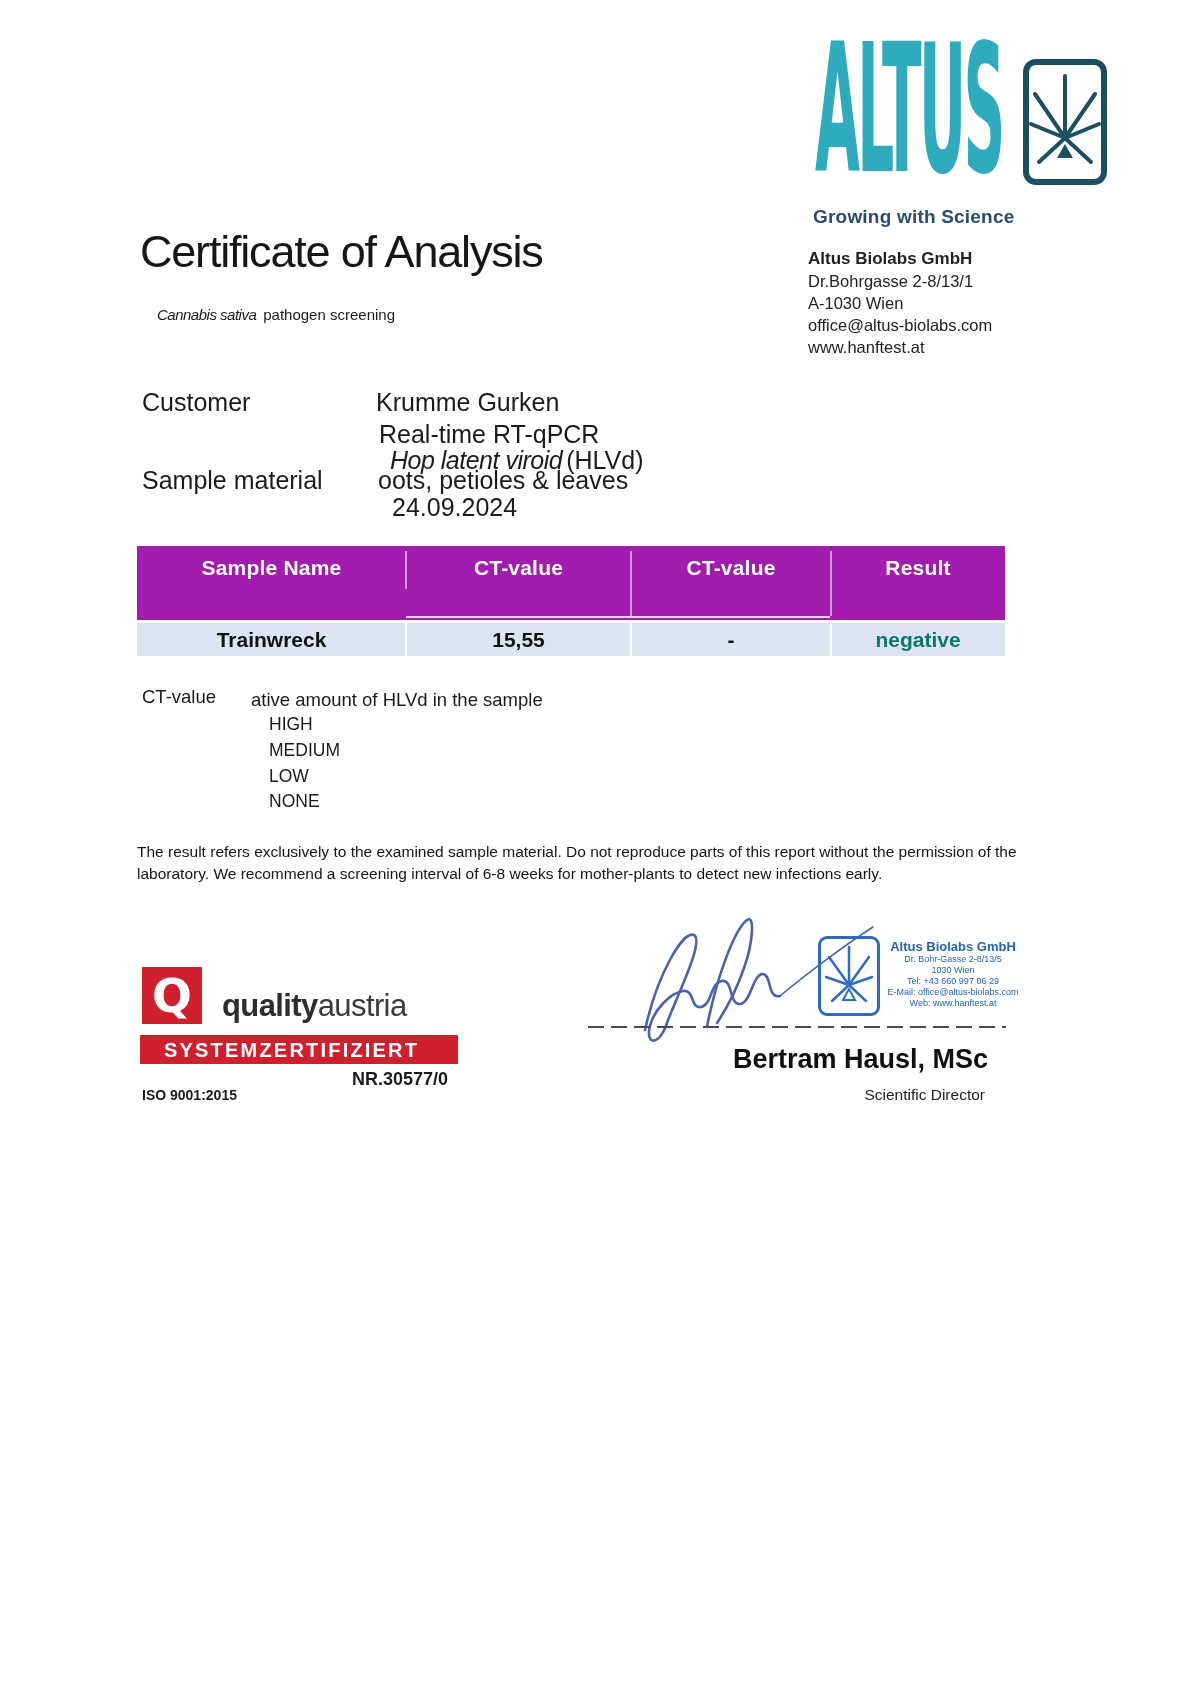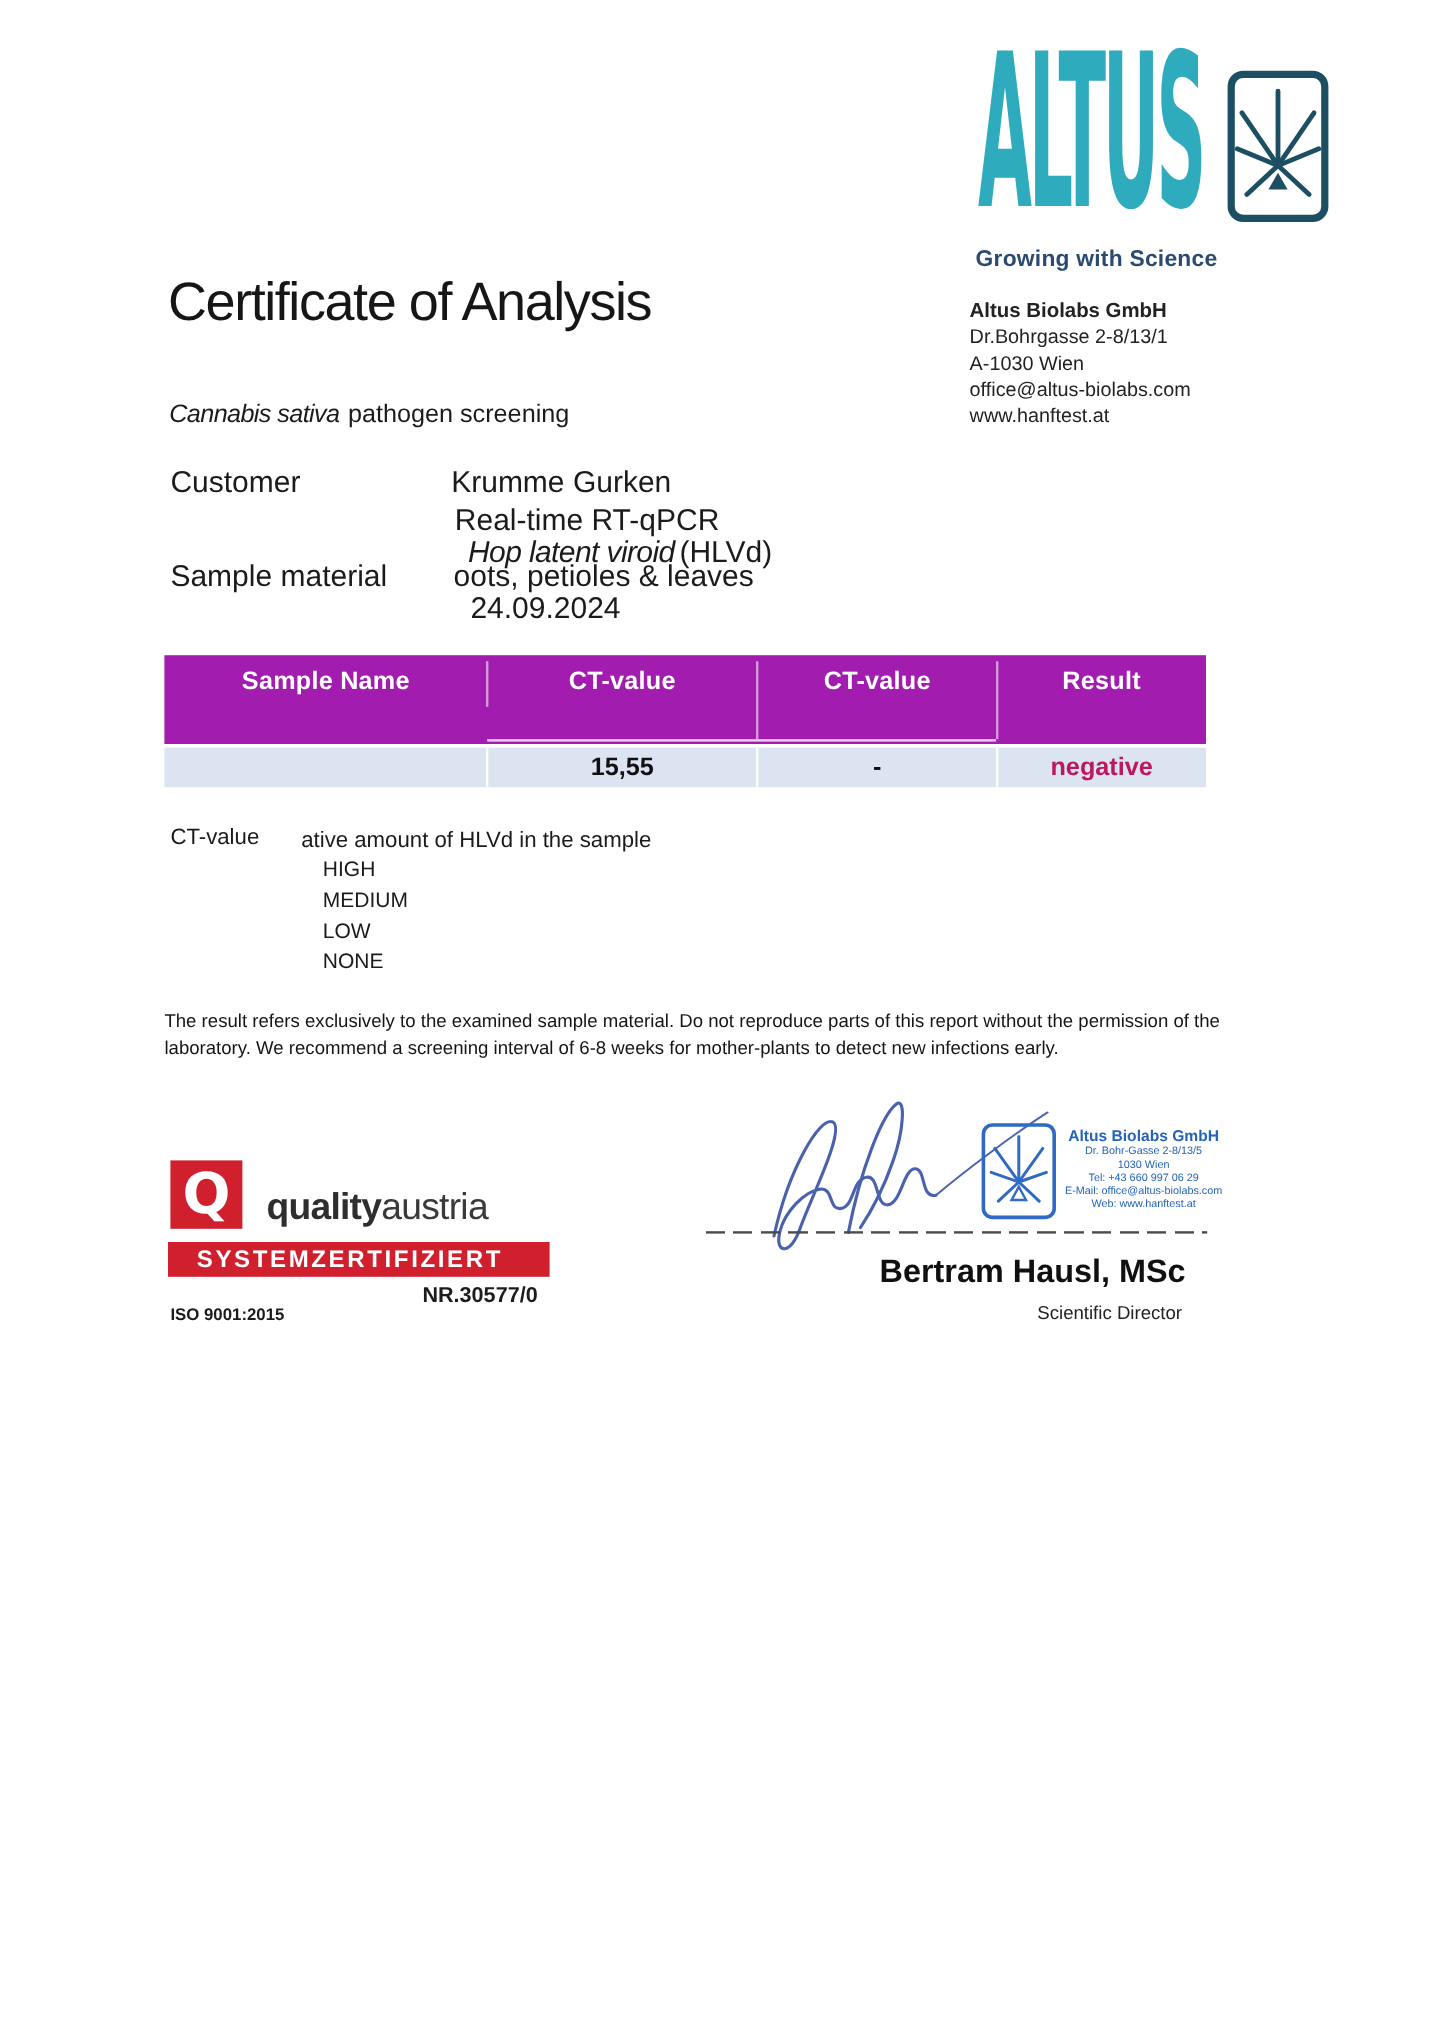--- a/index.html
+++ b/index.html
@@ -11,21 +11,21 @@
   .wordmark{left:815px;top:22px;font-family:"DejaVu Sans",sans-serif;font-weight:bold;
             font-size:88px;line-height:1;letter-spacing:-4px;color:#2fabbe;
             transform:scale(0.66,2.02);transform-origin:0 0;white-space:nowrap;}
   .leaf-box{left:1022px;top:58px;width:86px;height:128px;}
   .tagline{left:813px;top:206px;font-size:19px;font-weight:bold;color:#2b4a70;letter-spacing:.2px;}
   .company{left:808px;top:248px;font-size:16.5px;line-height:22px;color:#222;}
   .company .name{font-weight:bold;font-size:17px;}
 
   
   .title{left:140px;top:226px;font-size:45px;font-weight:400;letter-spacing:-1.2px;color:#161616;}
-  .subtitle{left:141px;top:306px;font-size:21px;margin-top:28px;}
+  .subtitle{left:157px;top:306px;font-size:15px;}
   .subtitle .it{font-style:italic;letter-spacing:-.5px;}
   .subtitle .rest{margin-left:7px;}
 
   
   .lbl,.val{font-size:25px;}
   .customer-label{left:142px;top:388px;}
   .material-label{left:142px;top:466px;}
   .v-customer{left:376px;top:388px;}
   .v-method{left:379px;top:420px;}
   .v-pathogen{left:390px;top:446px;font-style:italic;letter-spacing:-.5px;}
@@ -40,21 +40,21 @@
   .c0{left:0;width:269px;}.c1{left:269px;width:225px;}.c2{left:494px;width:200px;}.c3{left:694px;width:174px;}
   .sep{position:absolute;width:2px;background:rgba(255,255,255,.55);}
   .sep1{left:268px;top:5px;height:38px;}
   .sep2{left:493px;top:5px;height:65px;}
   .sep3{left:693px;top:5px;height:65px;}
   .hline{position:absolute;height:1.5px;background:rgba(255,255,255,.8);left:269px;width:424px;top:70px;}
   .trow{position:relative;margin-top:3px;height:33px;background:#dbe4f0;font-weight:bold;font-size:21px;}
   .td{position:absolute;top:0;line-height:33px;text-align:center;color:#111;}
   .rsep{position:absolute;width:2px;background:rgba(255,255,255,.9);top:0;height:33px;}
   .r1{left:268px;}.r2{left:493px;}.r3{left:693px;}
-  .result-negative{color:#be185d;}
+  .result-negative{color:#0f766e;}
 
   
   .legend-label{left:142px;top:686px;font-size:18.5px;}
   .legend-desc{left:251px;top:689px;font-size:18.5px;}
   .lv{left:269px;font-size:17.5px;}
   .lv0{top:714px;}.lv1{top:740px;}.lv2{top:766px;}.lv3{top:791px;}
 
   
   .disclaimer{left:137px;top:841px;width:902px;font-size:15.5px;line-height:21.5px;color:#151515;}
 
@@ -131,20 +131,21 @@
       <div class="th c0">Sample Name</div>
       <div class="th c1">CT-value</div>
       <div class="th c2">CT-value</div>
       <div class="th c3">Result</div>
       <div class="sep sep1"></div>
       <div class="sep sep2"></div>
       <div class="sep sep3"></div>
       <div class="hline"></div>
     </div>
     <div class="trow">
+      <div class="td c0">Trainwreck</div>
       <div class="td c1">15,55</div>
       <div class="td c2">-</div>
       <div class="td c3 result-negative">negative</div>
       <div class="rsep r1"></div>
       <div class="rsep r2"></div>
       <div class="rsep r3"></div>
     </div>
   </div>
 
   <div class="abs legend-label">CT-value</div>

